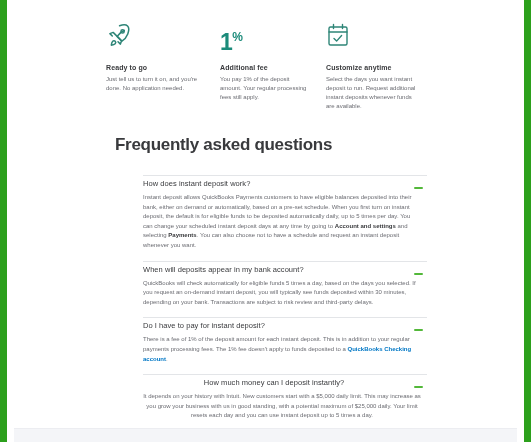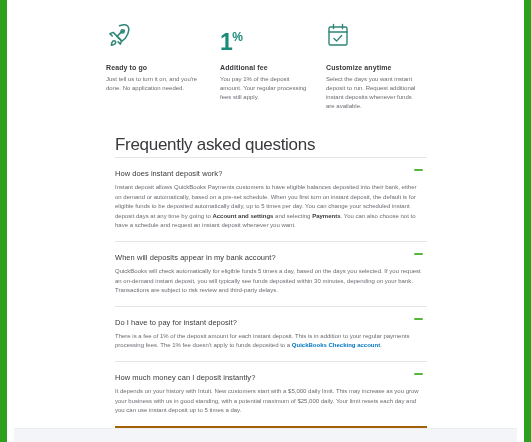--- a/index.html
+++ b/index.html
@@ -91,33 +91,35 @@
     color: #6b6c72;
   }
 
   
   .faq-wrap {
     margin: 24px 0 0 108px;
     width: 312px;
   }
   .faq-heading {
     font-size: 17px;
-    font-weight: normal;
+    font-weight: bold;
     color: #393a3d;
     letter-spacing: -0.3px;
-    margin-bottom: 2px;
+    margin-bottom: 20px;
   }
 
   .faq-item {
     border-top: 1px solid #e3e5e8;
-    padding: 11px 0 10px 0;
+    padding: 3px 0 10px 0;
     position: relative;
+    margin-left: 28px;
   }
   .faq-item:last-child {
     border-bottom: 3px solid #a16207;
+    text-align: center;
   }
 
   .faq-q {
     font-size: 7.5px;
     color: #393a3d;
     margin-bottom: 5px;
     padding-right: 22px;
     letter-spacing: 0.05px;
   }
 

